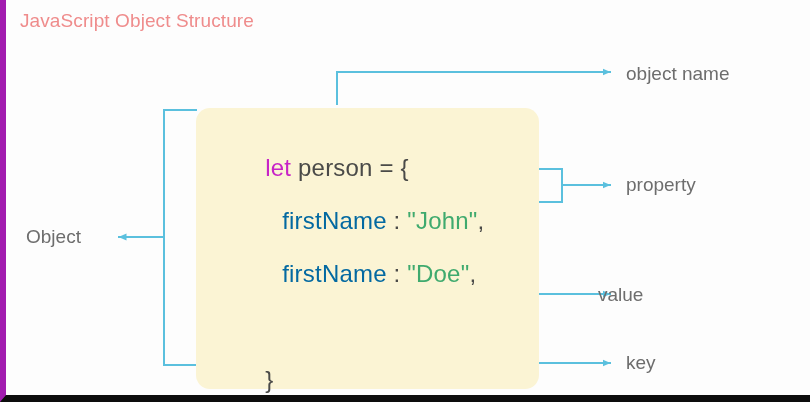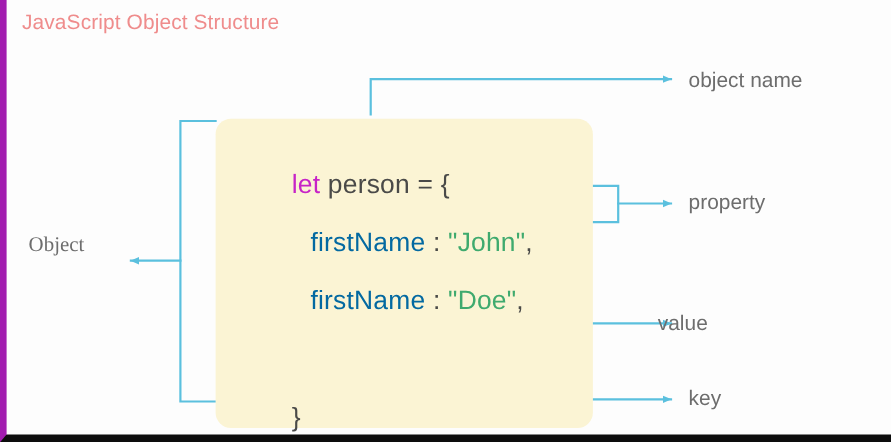--- a/index.html
+++ b/index.html
@@ -76,21 +76,21 @@
   .side-label {
     position: absolute;
     font-size: 19px;
     color: #6d6d6d;
     white-space: nowrap;
   }
   #label-object-name { left: 620px; top: 63px; }
   #label-property    { left: 620px; top: 174px; }
   #label-value       { left: 592px; top: 284px; }
   #label-key         { left: 620px; top: 352px; }
-  #label-object      { left: 20px;  top: 212px; font-family: Liberation Serif, serif; }
+  #label-object      { left: 20px;  top: 226px; }
 </style>
 </head>
 <body>
 
 <div id="page">
 
   <div id="title">JavaScript Object Structure</div>
 
   <svg id="connectors" viewBox="0 0 810 402" width="810" height="402">
     <defs>

